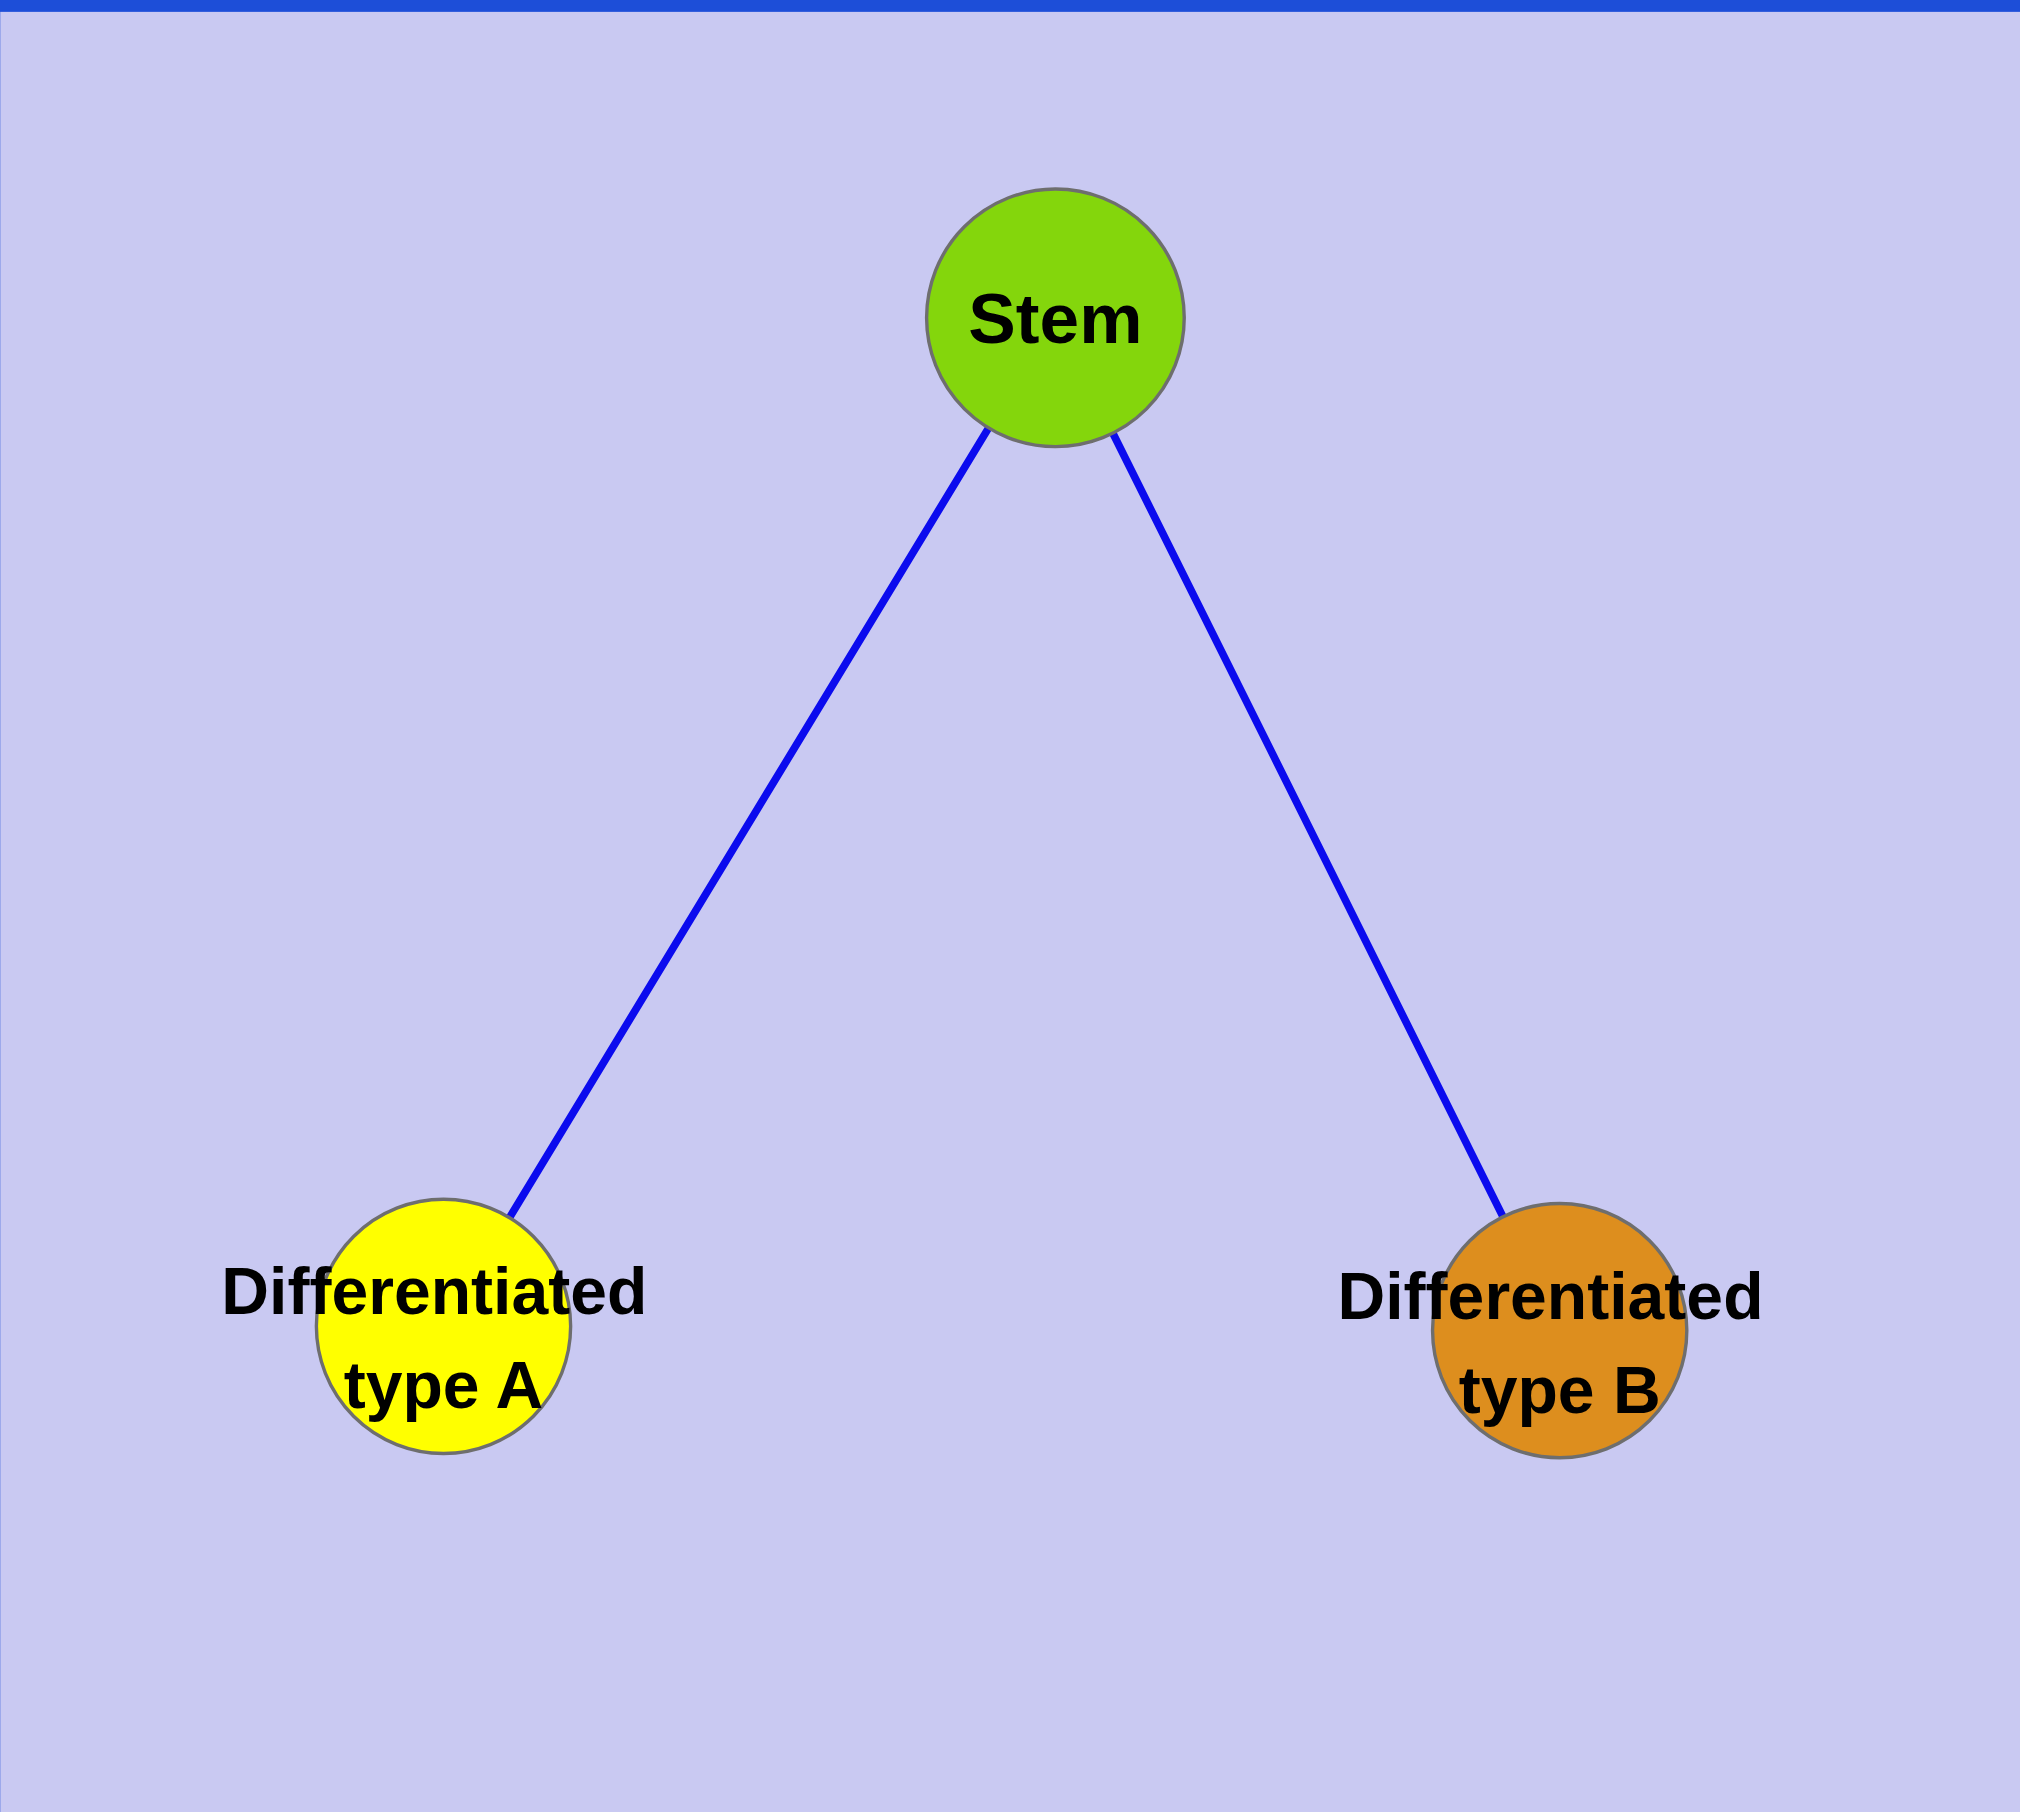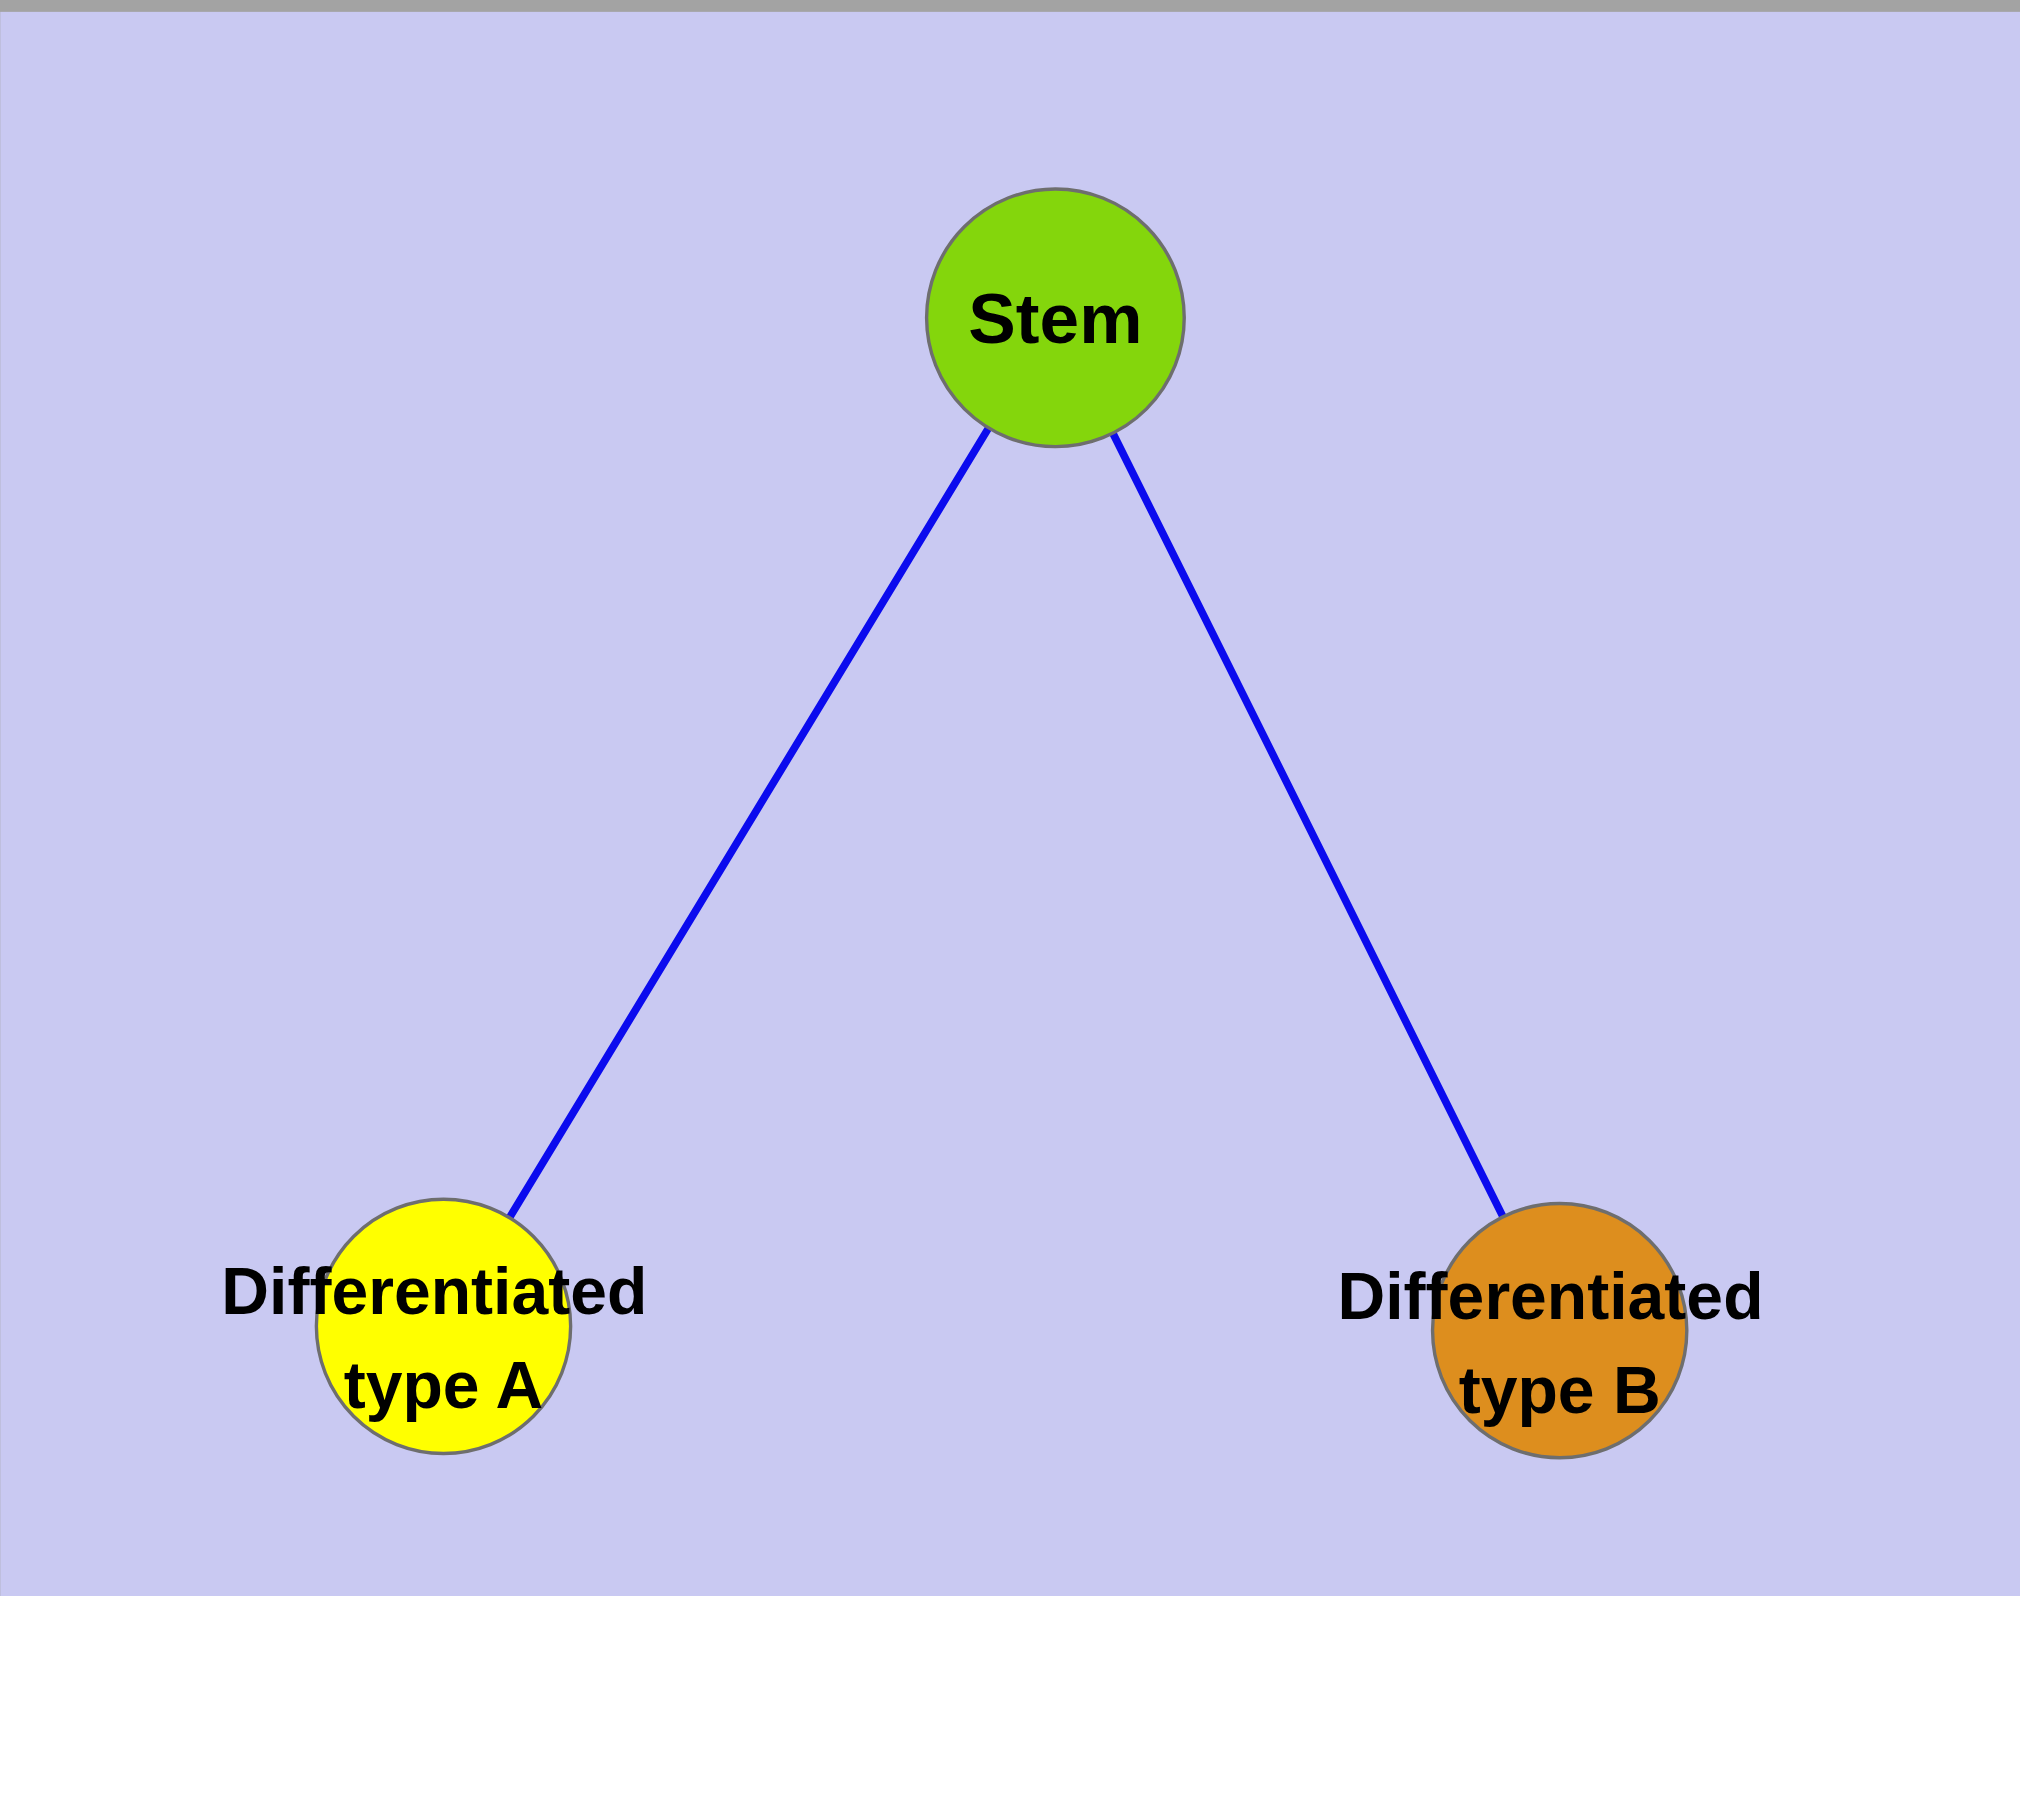--- a/index.html
+++ b/index.html
@@ -3,22 +3,22 @@
 <meta charset="utf-8">
 <style>
   html, body {
     margin: 0;
     padding: 0;
     background: #ffffff;
   }
   .stage {
     position: relative;
     width: 2021px;
-    height: 1596px;
-    background: #a3a3a3;
+    height: 1812px;
+    background: #1d4ed8;
     overflow: hidden;
     font-family: "Liberation Sans", "DejaVu Sans", sans-serif;
   }
   .stage svg {
     position: absolute;
     left: 0;
     top: 0;
     display: block;
   }
   .edge {

